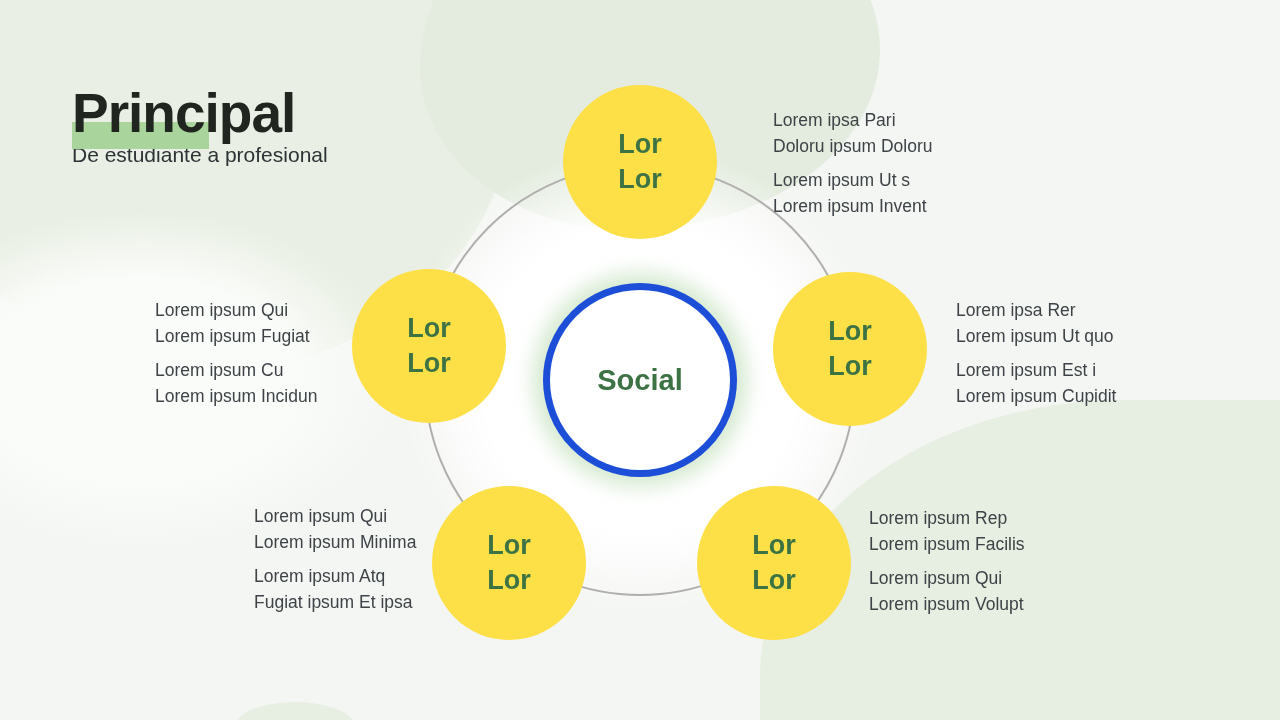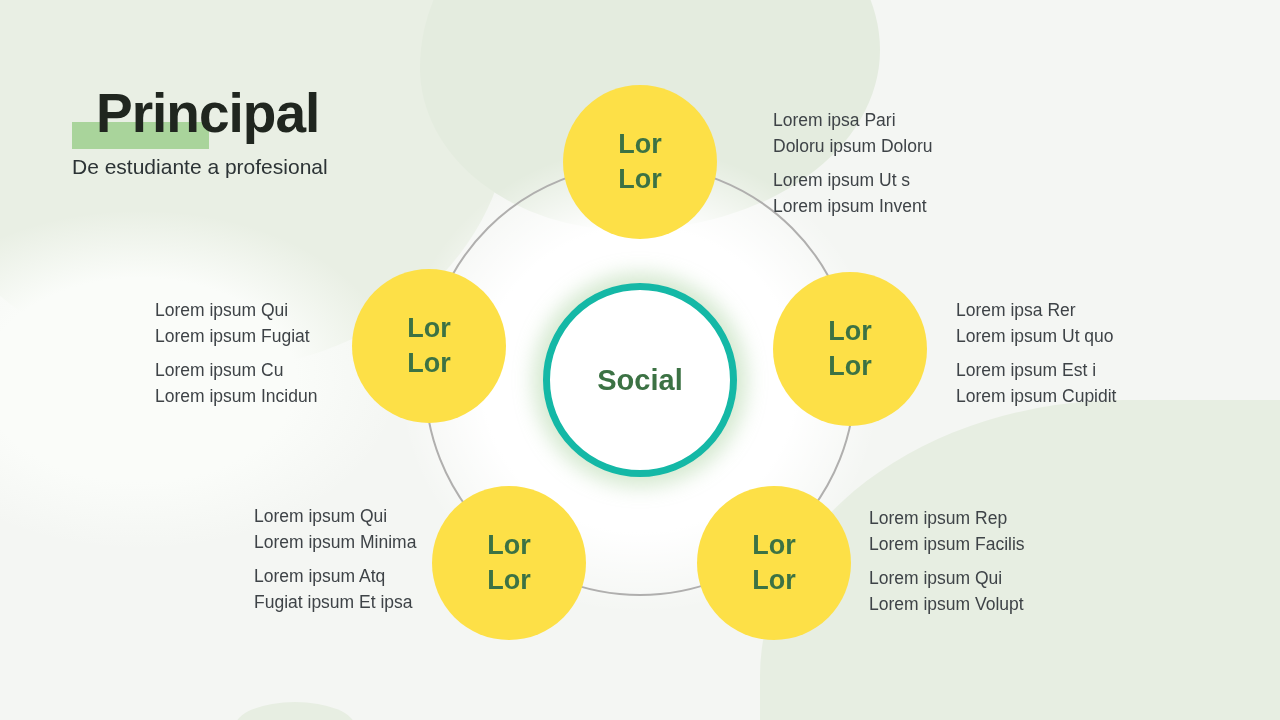--- a/index.html
+++ b/index.html
@@ -66,43 +66,42 @@
     z-index: 0;
   }
   h1.page-title {
     position: relative;
     z-index: 1;
     font-size: 55px;
     line-height: 1.0;
     font-weight: bold;
     letter-spacing: -1px;
     color: #20261f;
-    margin-left: 24px;
   }
   .subtitle {
-    margin-top: 14px;
+    margin-top: 2px;
     font-size: 21px;
     color: #2c3335;
   }
 
   
   .ring {
     position: absolute;
     left: 424px; top: 164px;
     width: 432px; height: 432px;
     border: 2px solid #b0afae;
     border-radius: 50%;
     z-index: 1;
   }
   .center-circle {
     position: absolute;
     left: 543px; top: 283px;
     width: 194px; height: 194px;
     background: #ffffff;
-    border: 7px solid #14b8a6;
+    border: 7px solid #1d4ed8;
     border-radius: 50%;
     box-shadow: 0 0 20px 10px rgba(150, 200, 138, 0.40);
     display: flex;
     align-items: center;
     justify-content: center;
     z-index: 3;
   }
   .center-label {
     font-size: 29px;
     font-weight: bold;

